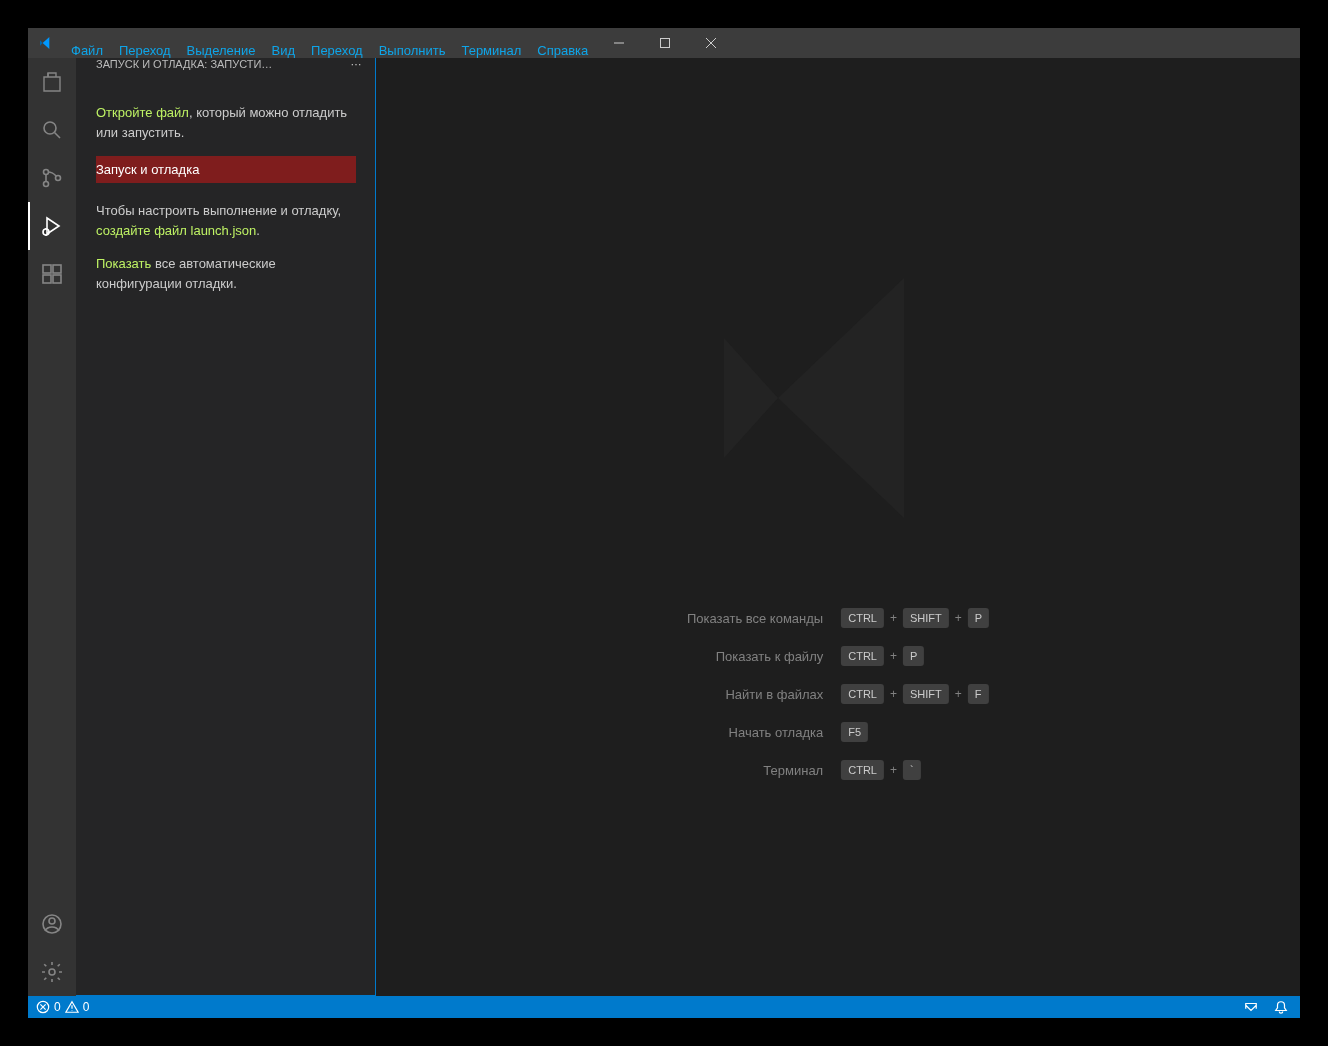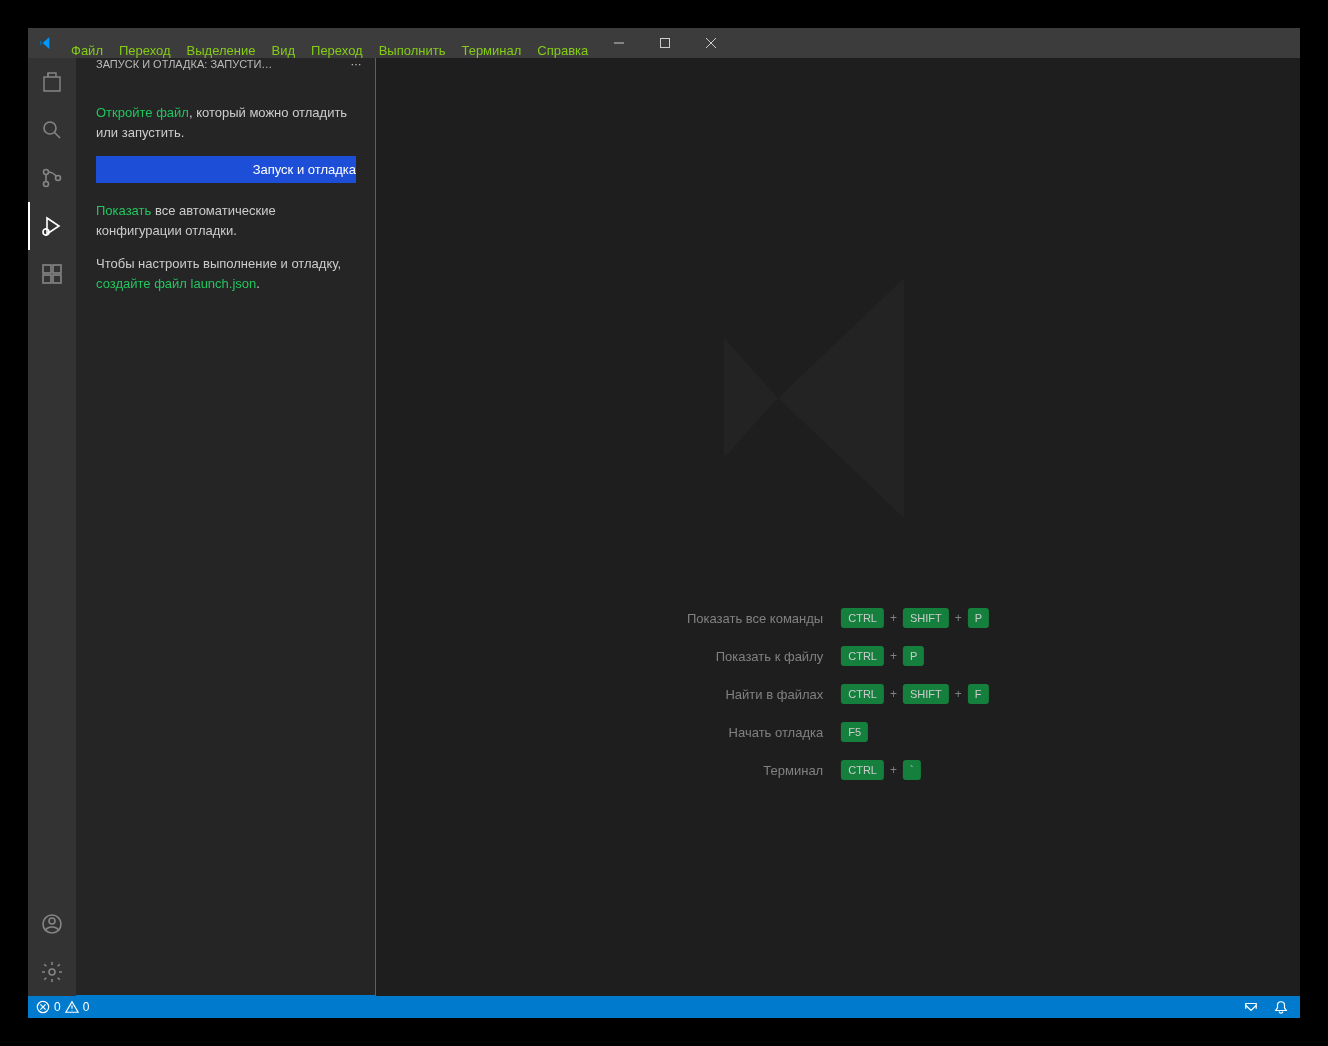--- a/index.html
+++ b/index.html
@@ -36,21 +36,21 @@
     align-items: center;
     justify-content: center;
   }
   .titlebar .app-icon svg { width: 16px; height: 16px; }
   .menubar { display: flex; }
   .menubar .menu-item {
     padding: 0 8px;
     height: 14px;
     line-height: 30px;
     cursor: pointer;
-    color: #84cc16;
+    color: #0ea5e9;
   }
   .title-text {
     flex: 1;
     text-align: center;
     color: #cccccc;
     font-size: 12px;
   }
   .window-controls { display: flex; }
   .window-controls .ctrl {
     width: 46px;
@@ -145,32 +145,32 @@
     width:22px; 
     text-align:center;
   }
   .sidebar-content {
     padding: 10px 20px;
     font-size: 13px;
     color: #cccccc;
     line-height: 1.5;
   }
   .sidebar-content p { margin-bottom: 14px; }
-  .sidebar-content .link { color: #22c55e; cursor: pointer; }
+  .sidebar-content .link { color: #bef264; cursor: pointer; }
   .big-button {
     display: block;
     width: 100%;
-    background: #1d4ed8;
+    background: #7f1d1d;
     color: #ffffff;
     border: none;
     padding: 6px 0;
     font-size: 13px;
     cursor: pointer;
     margin-bottom: 18px;
-    text-align:right;
+    text-align:left;
   }
 
   
   .editor {
     flex: 1;
     background: #1e1e1e;
     position: relative;
     display: flex;
     flex-direction: column;
     align-items: center;
@@ -202,21 +202,21 @@
     white-space:nowrap;
   }
   .shortcuts .keys {
     display: flex;
     align-items: center;
     gap: 6px;
     color: #818181;
     font-size: 12px;
   }
   .shortcuts .key {
-    background: #15803d;
+    background: #404040;
     color: #cccccc;
     border-radius: 3px;
     padding: 2px 7px;
     font-size: 11px;
     line-height: 16px;
   }
   .shortcuts .plus { color: #818181; }
 
   
   .statusbar {
@@ -335,24 +335,24 @@
       <div class="sidebar-header">
         <span class="title-row">ЗАПУСК И ОТЛАДКА: ЗАПУСТИ…</span>
         <span class="dots">⋯</span>
       </div>
       <div class="sidebar-content">
         <p>
           <span class="link">Откройте файл</span><span>, который можно отладить или запустить.</span>
         </p>
         <button class="big-button">Запуск и отладка</button>
         <p>
-          <span class="link">Показать</span><span> все автоматические конфигурации отладки.</span>
+          <span>Чтобы настроить выполнение и отладку, </span><span class="link">создайте файл launch.json</span><span>.</span>
         </p>
         <p>
-          <span>Чтобы настроить выполнение и отладку, </span><span class="link">создайте файл launch.json</span><span>.</span>
+          <span class="link">Показать</span><span> все автоматические конфигурации отладки.</span>
         </p>
       </div>
     </div>
 
     <div class="editor">
       <div class="watermark-logo">
         <svg viewBox="0 0 100 100">
             <path d="M72 10L30 50l42 40V10zM12 30l18 20-18 20V30z" fill="#232323"></path>
           </svg>
       </div>

